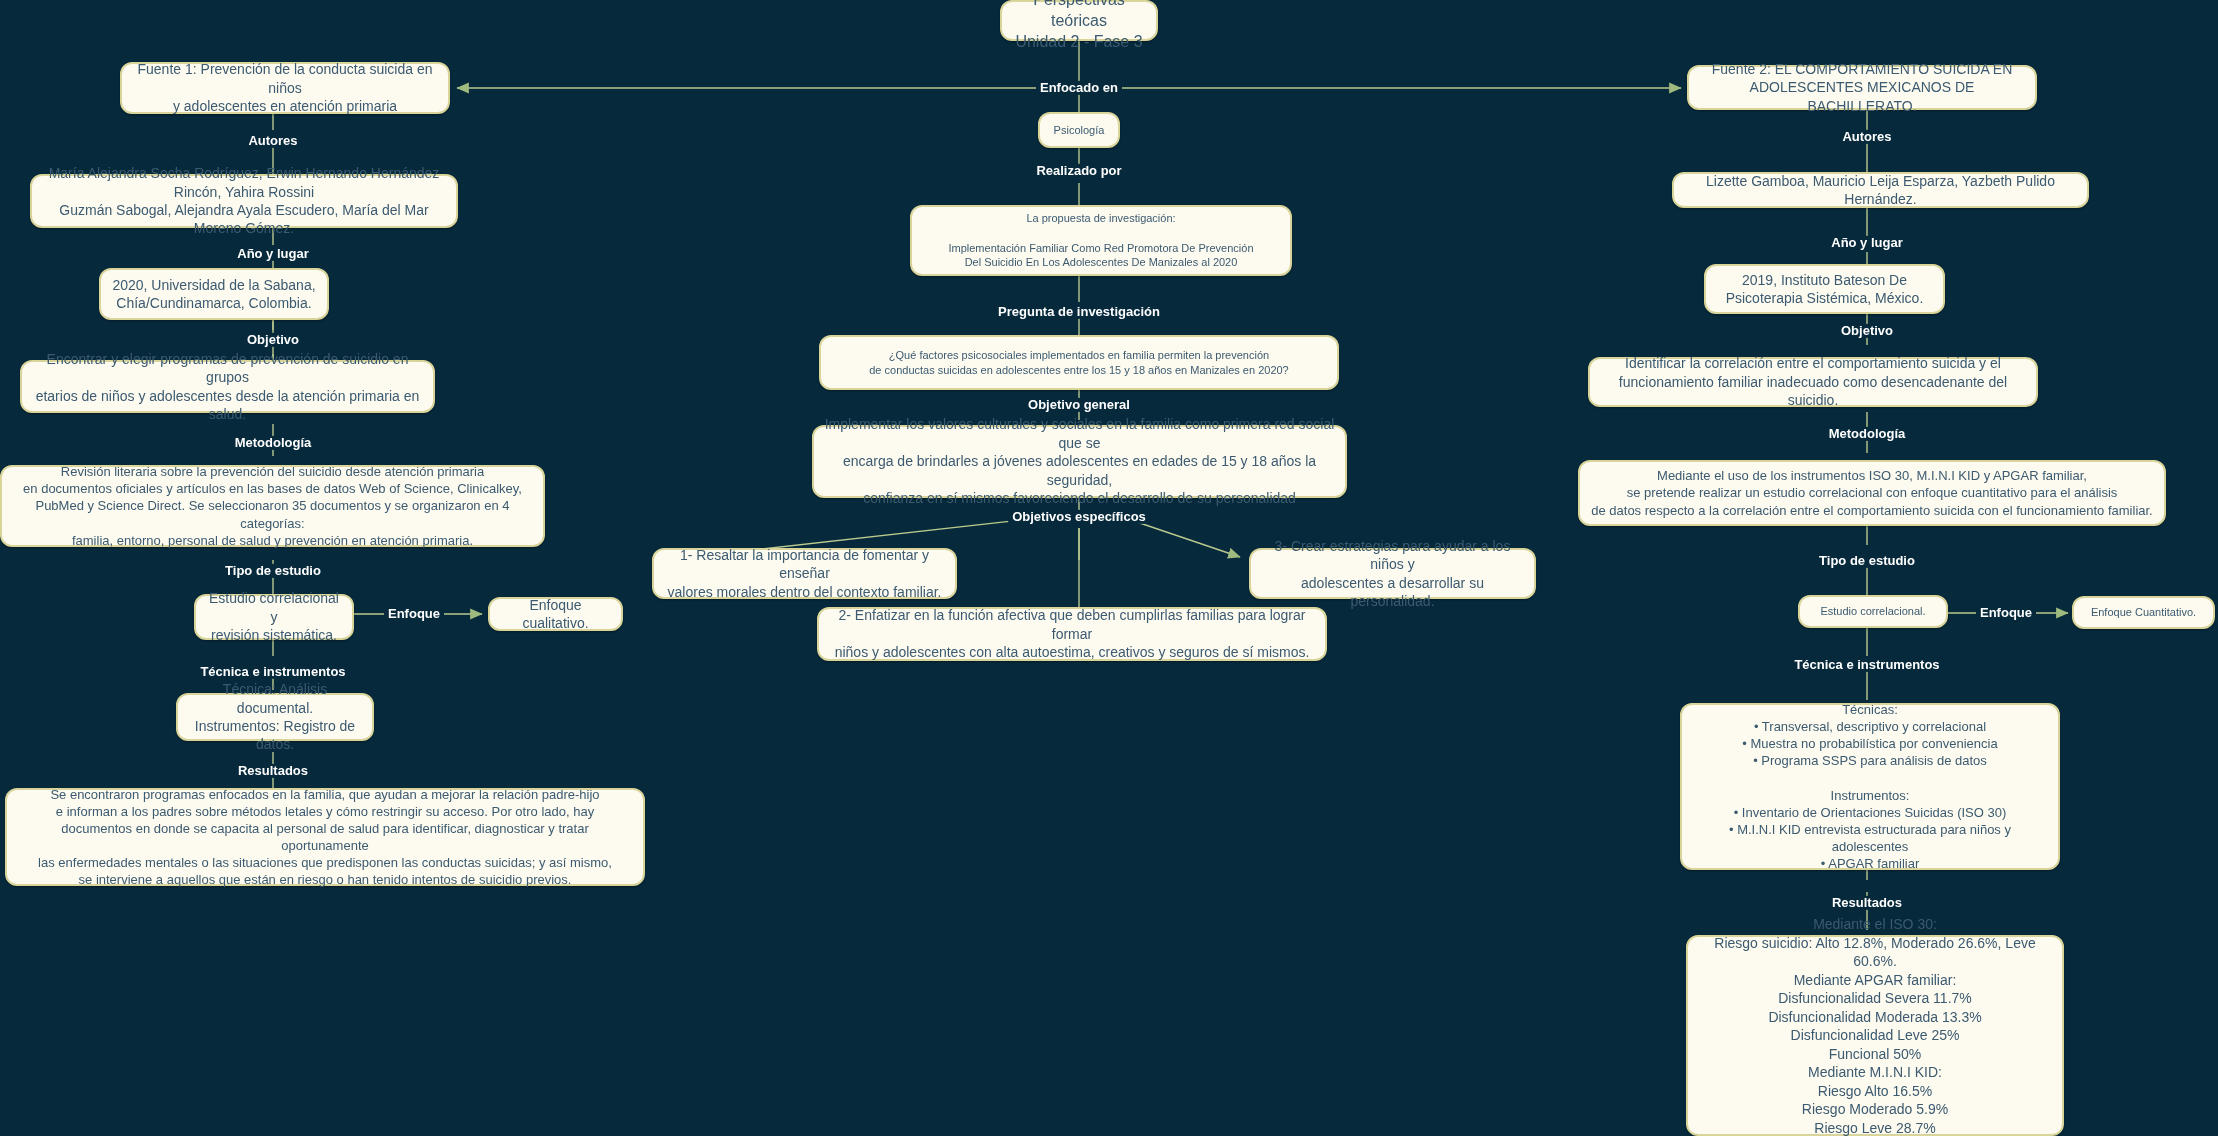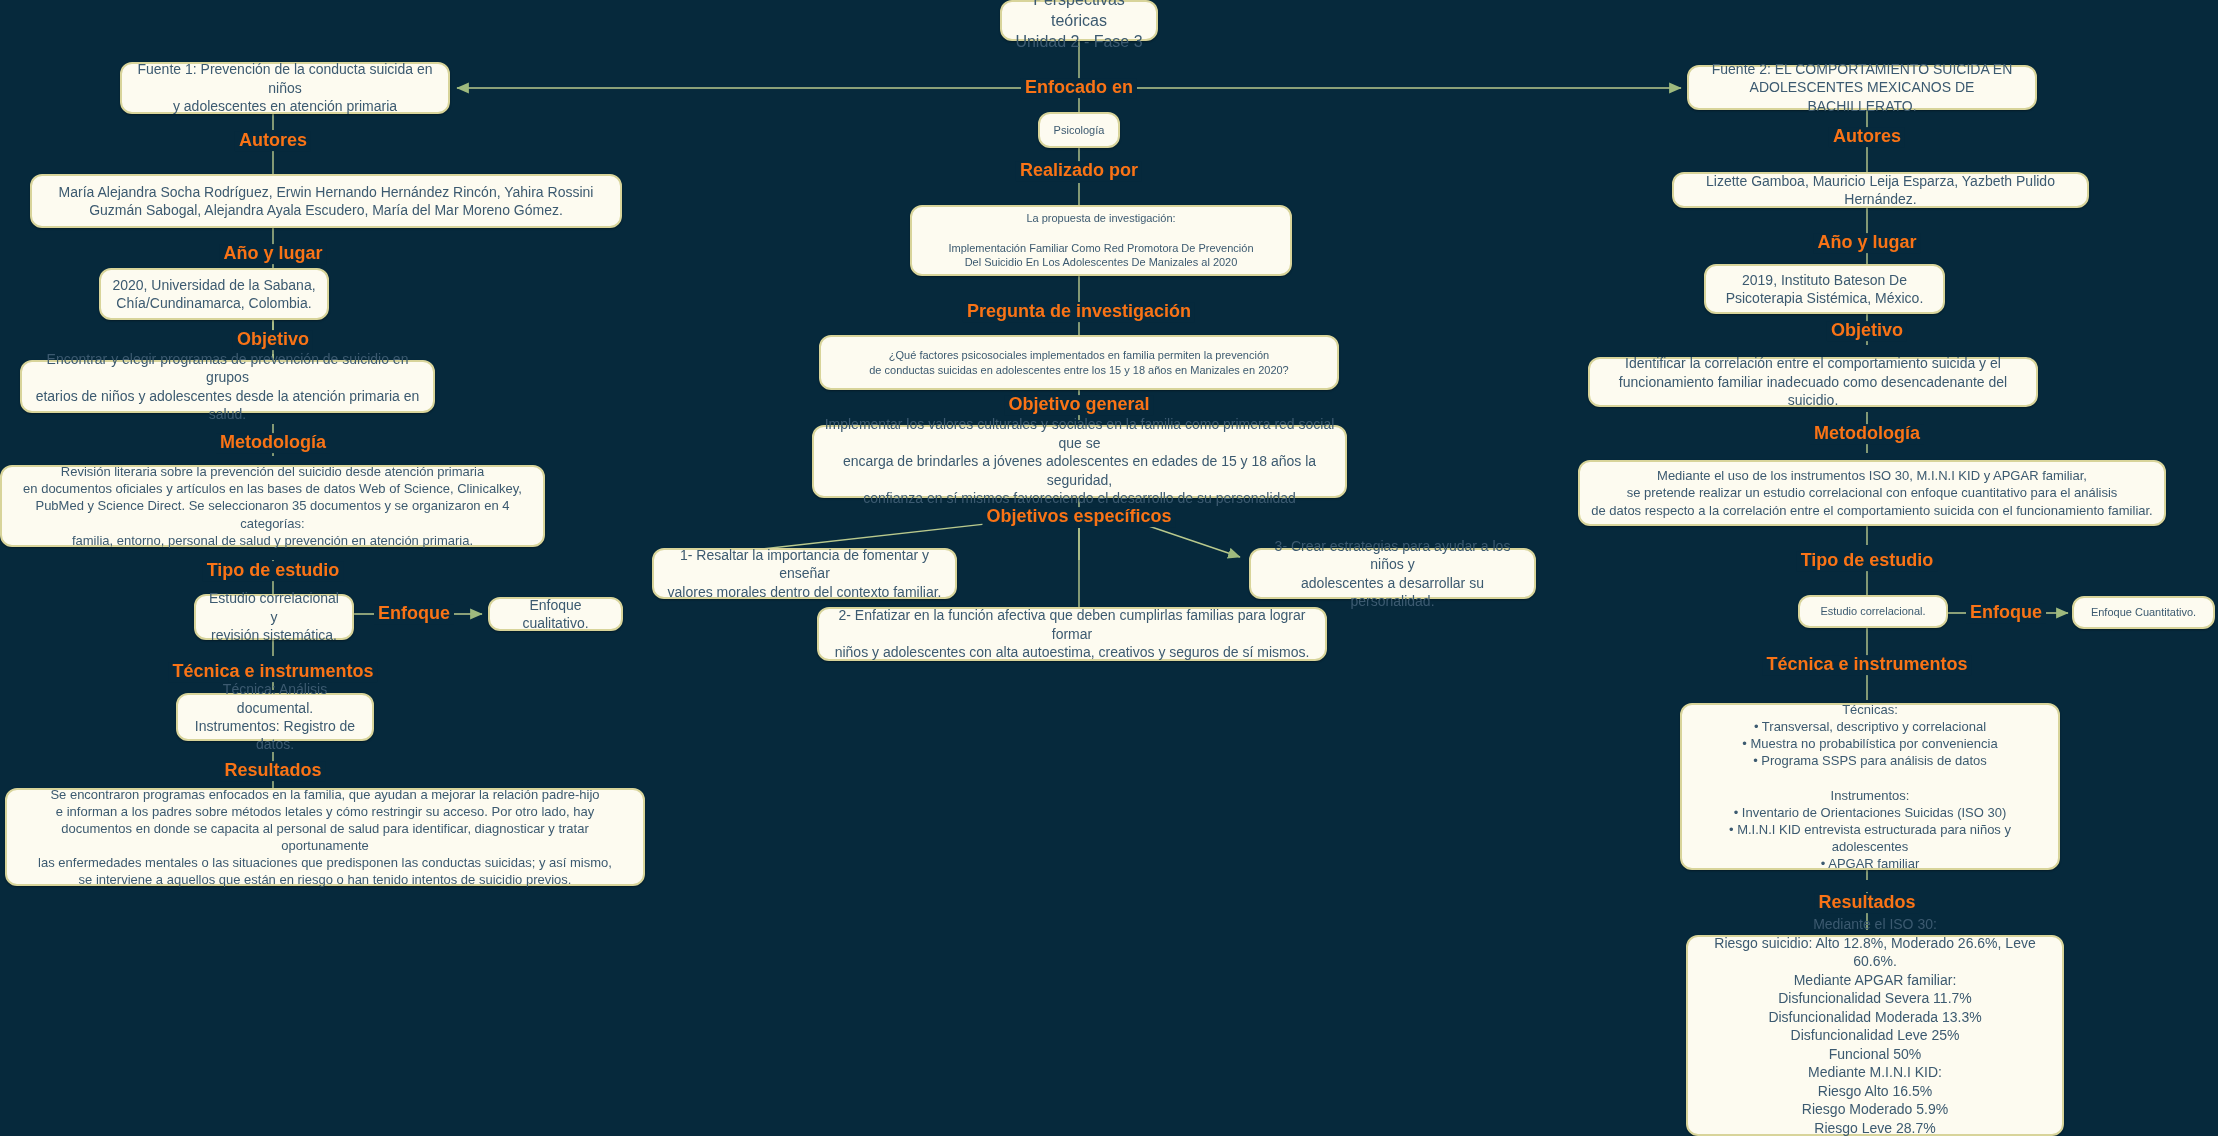--- a/index.html
+++ b/index.html
@@ -43,23 +43,23 @@
     box-shadow: 0 1px 2px rgba(0,0,0,0.35);
     padding: 6px 10px;
   }
   .node .txt {
     width: 100%;
     white-space: pre-line;
     line-height: 1.32;
   }
   .lbl {
     position: absolute;
-    color: #f97316;
+    color: #ffffff;
     font-weight: bold;
-    font-size: 18px;
+    font-size: 13px;
     z-index: 4;
     white-space: nowrap;
     transform: translate(-50%, -50%);
     background: #06293c;
     padding: 0 4px;
     line-height: 1.1;
   }
   .fs16 { font-size: 16px; }
   .fs15 { font-size: 11px; }
   .fs14 { font-size: 14px; }
@@ -186,21 +186,21 @@
 niños y adolescentes con alta autoestima, creativos y seguros de sí mismos.</span>
   </div>
 
   <div class="node fs14" style="left:120px; top:62px; width:330px; height:52px;">
     <span class="txt">Fuente 1: Prevención de la conducta suicida en niños
 y adolescentes en atención primaria</span>
   </div>
 
   <div class="lbl" style="left:273px; top:141px;">Autores</div>
 
-  <div class="node fs14" style="left:30px; top:174px; width:592px; height:54px;">
+  <div class="node fs14" style="left:30px; top:174px; width:428px; height:54px;">
     <span class="txt">María Alejandra Socha Rodríguez, Erwin Hernando Hernández Rincón, Yahira Rossini
 Guzmán Sabogal, Alejandra Ayala Escudero, María del Mar Moreno Gómez.</span>
   </div>
 
   <div class="lbl" style="left:273px; top:254px;">Año y lugar</div>
 
   <div class="node fs14" style="left:99px; top:268px; width:230px; height:52px;">
     <span class="txt">2020, Universidad de la Sabana,
 Chía/Cundinamarca, Colombia.</span>
   </div>

